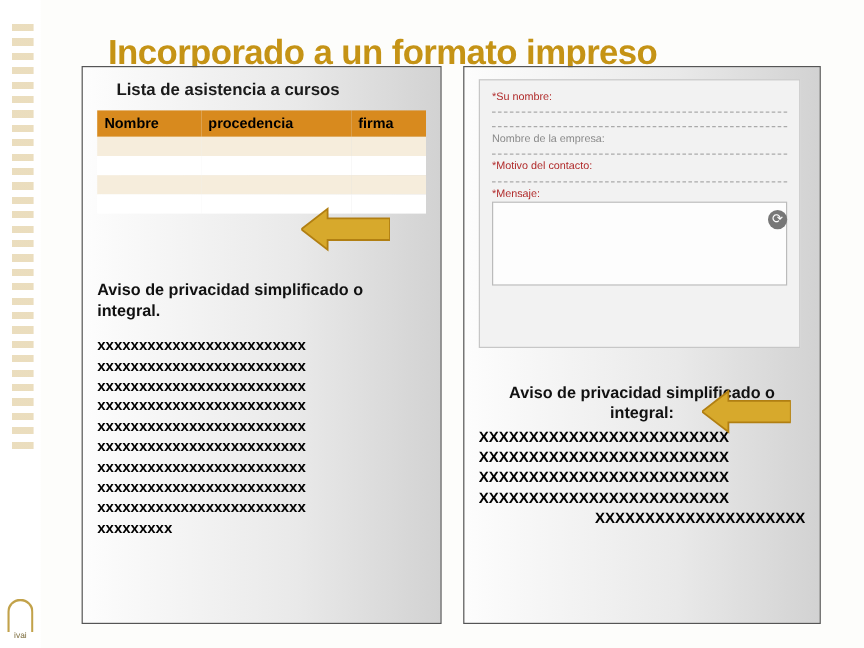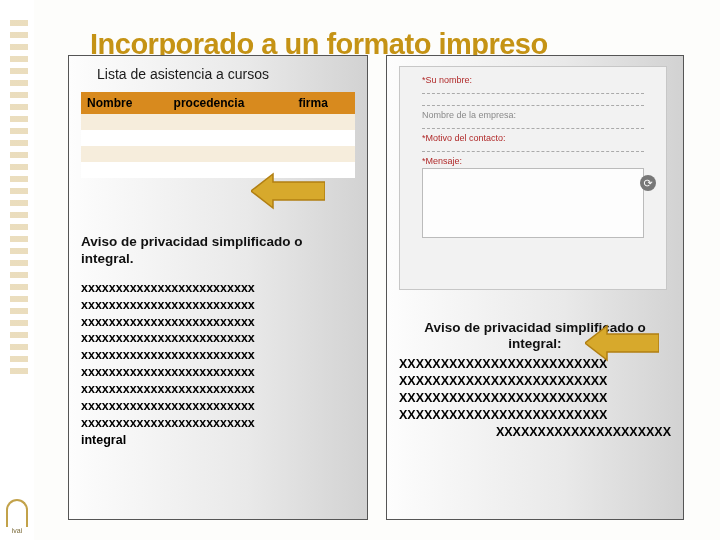--- a/index.html
+++ b/index.html
@@ -61,21 +61,21 @@
     padding: 10px 12px;
   }
   .panel-right {
     left: 386px; top: 55px;
     width: 298px; height: 465px;
     padding: 10px 12px;
   }
 
   .subtitle {
     font-size: 14px;
-    font-weight: normal;
+    font-weight: bold;
     color: #1a1a1a;
     margin-bottom: 10px;
     padding-left: 16px;
   }
 
   
   .att-table {
     width: 100%;
     border-collapse: collapse;
     font-size: 12px;
@@ -121,21 +121,21 @@
     color: #000;
     line-height: 1.35;
     word-break: break-all;
   }
 
   
   .form-card {
     position: relative;
     background: #f2f2f2;
     border: 1px solid #c7c7c7;
-    padding: 8px 22px 10px;
+    padding: 8px 10px 10px;
     width: 268px;
     height: 224px;
     margin-bottom: 4px;
   }
   .form-row {
     margin-bottom: 4px;
   }
   .form-label {
     font-size: 9px;
     color: #8a8a8a;
@@ -247,21 +247,21 @@
   <div class="xblock">
     <span>xxxxxxxxxxxxxxxxxxxxxxxxx</span><br>
     <span>xxxxxxxxxxxxxxxxxxxxxxxxx</span><br>
     <span>xxxxxxxxxxxxxxxxxxxxxxxxx</span><br>
     <span>xxxxxxxxxxxxxxxxxxxxxxxxx</span><br>
     <span>xxxxxxxxxxxxxxxxxxxxxxxxx</span><br>
     <span>xxxxxxxxxxxxxxxxxxxxxxxxx</span><br>
     <span>xxxxxxxxxxxxxxxxxxxxxxxxx</span><br>
     <span>xxxxxxxxxxxxxxxxxxxxxxxxx</span><br>
     <span>xxxxxxxxxxxxxxxxxxxxxxxxx</span><br>
-    <span>integral</span>
+    <span>xxxxxxxxx</span>
   </div>
 </div>
 
 <div class="panel panel-right">
 
   <div class="form-card">
     <div class="form-row">
       <div class="form-label req">*Su nombre:</div>
       <div class="form-input"></div>
     </div>

